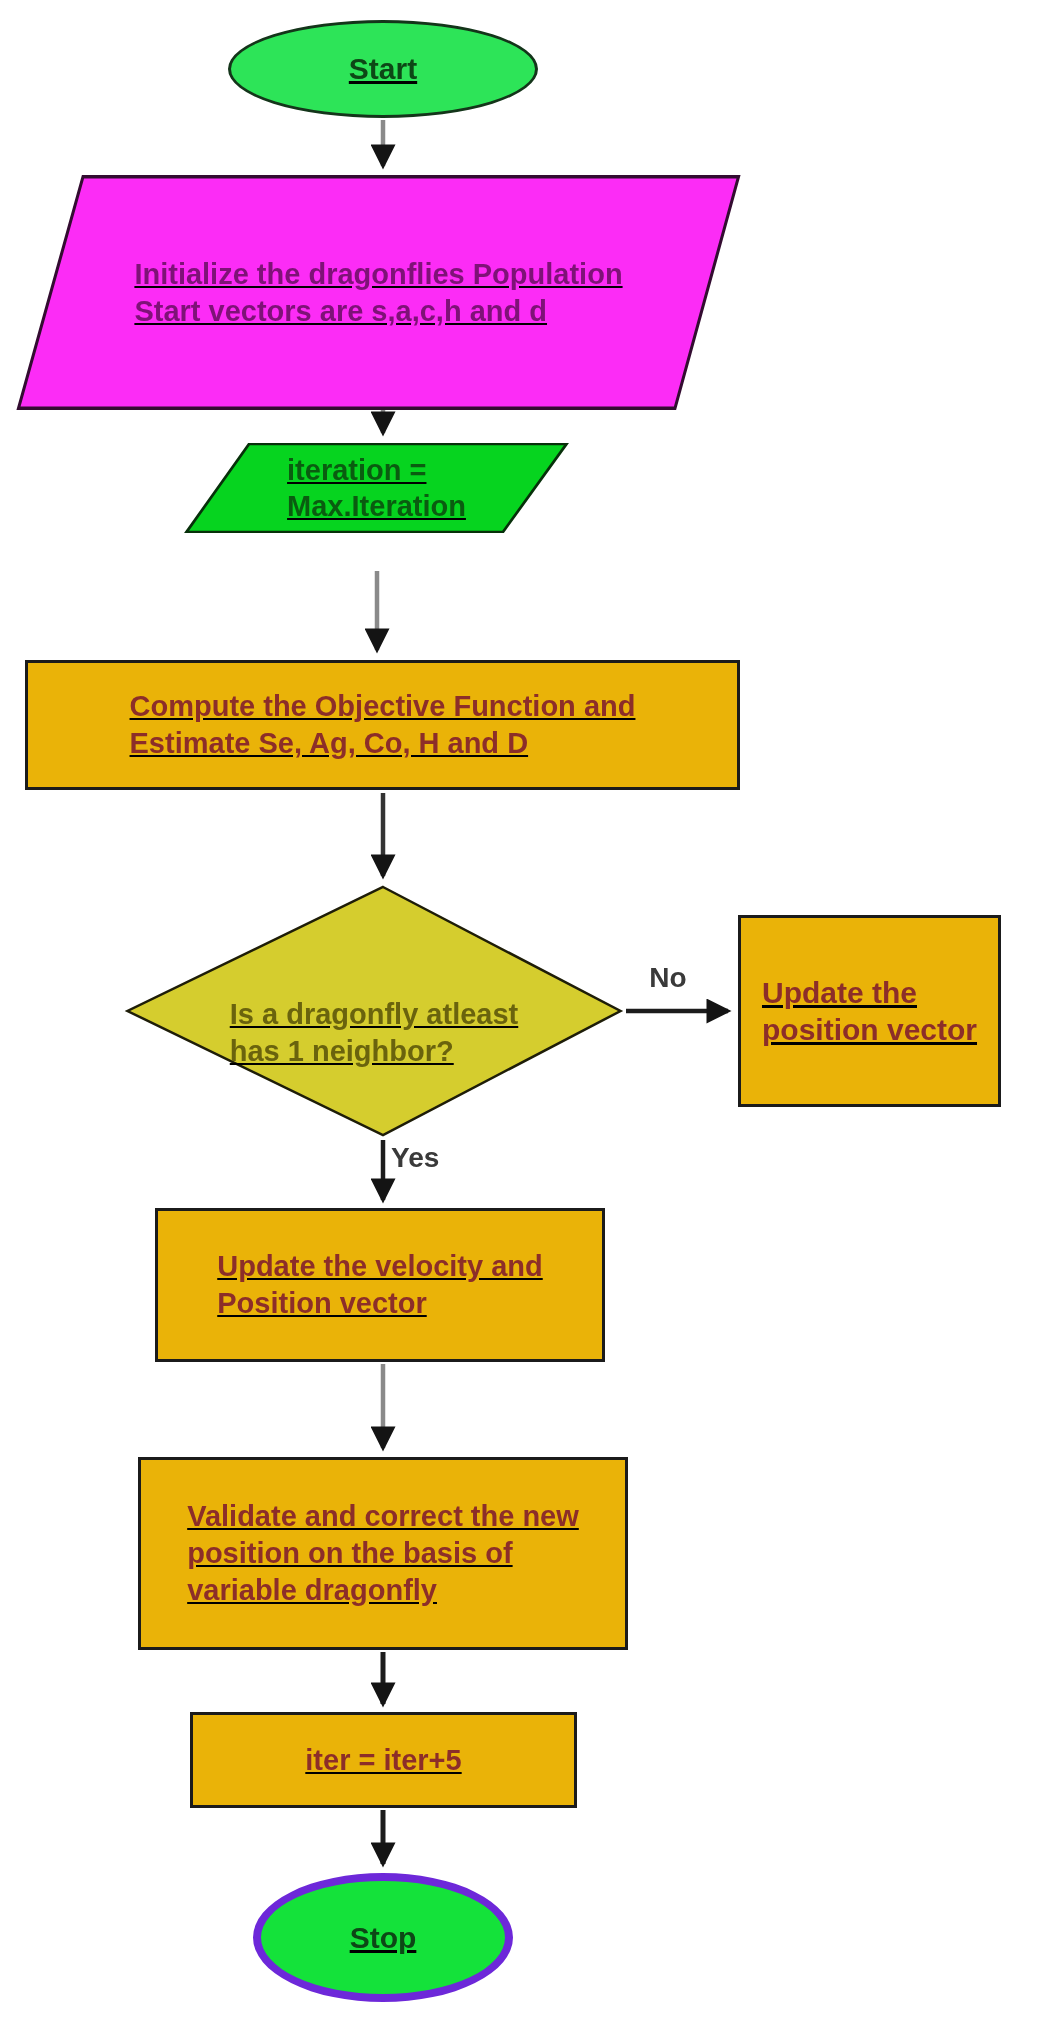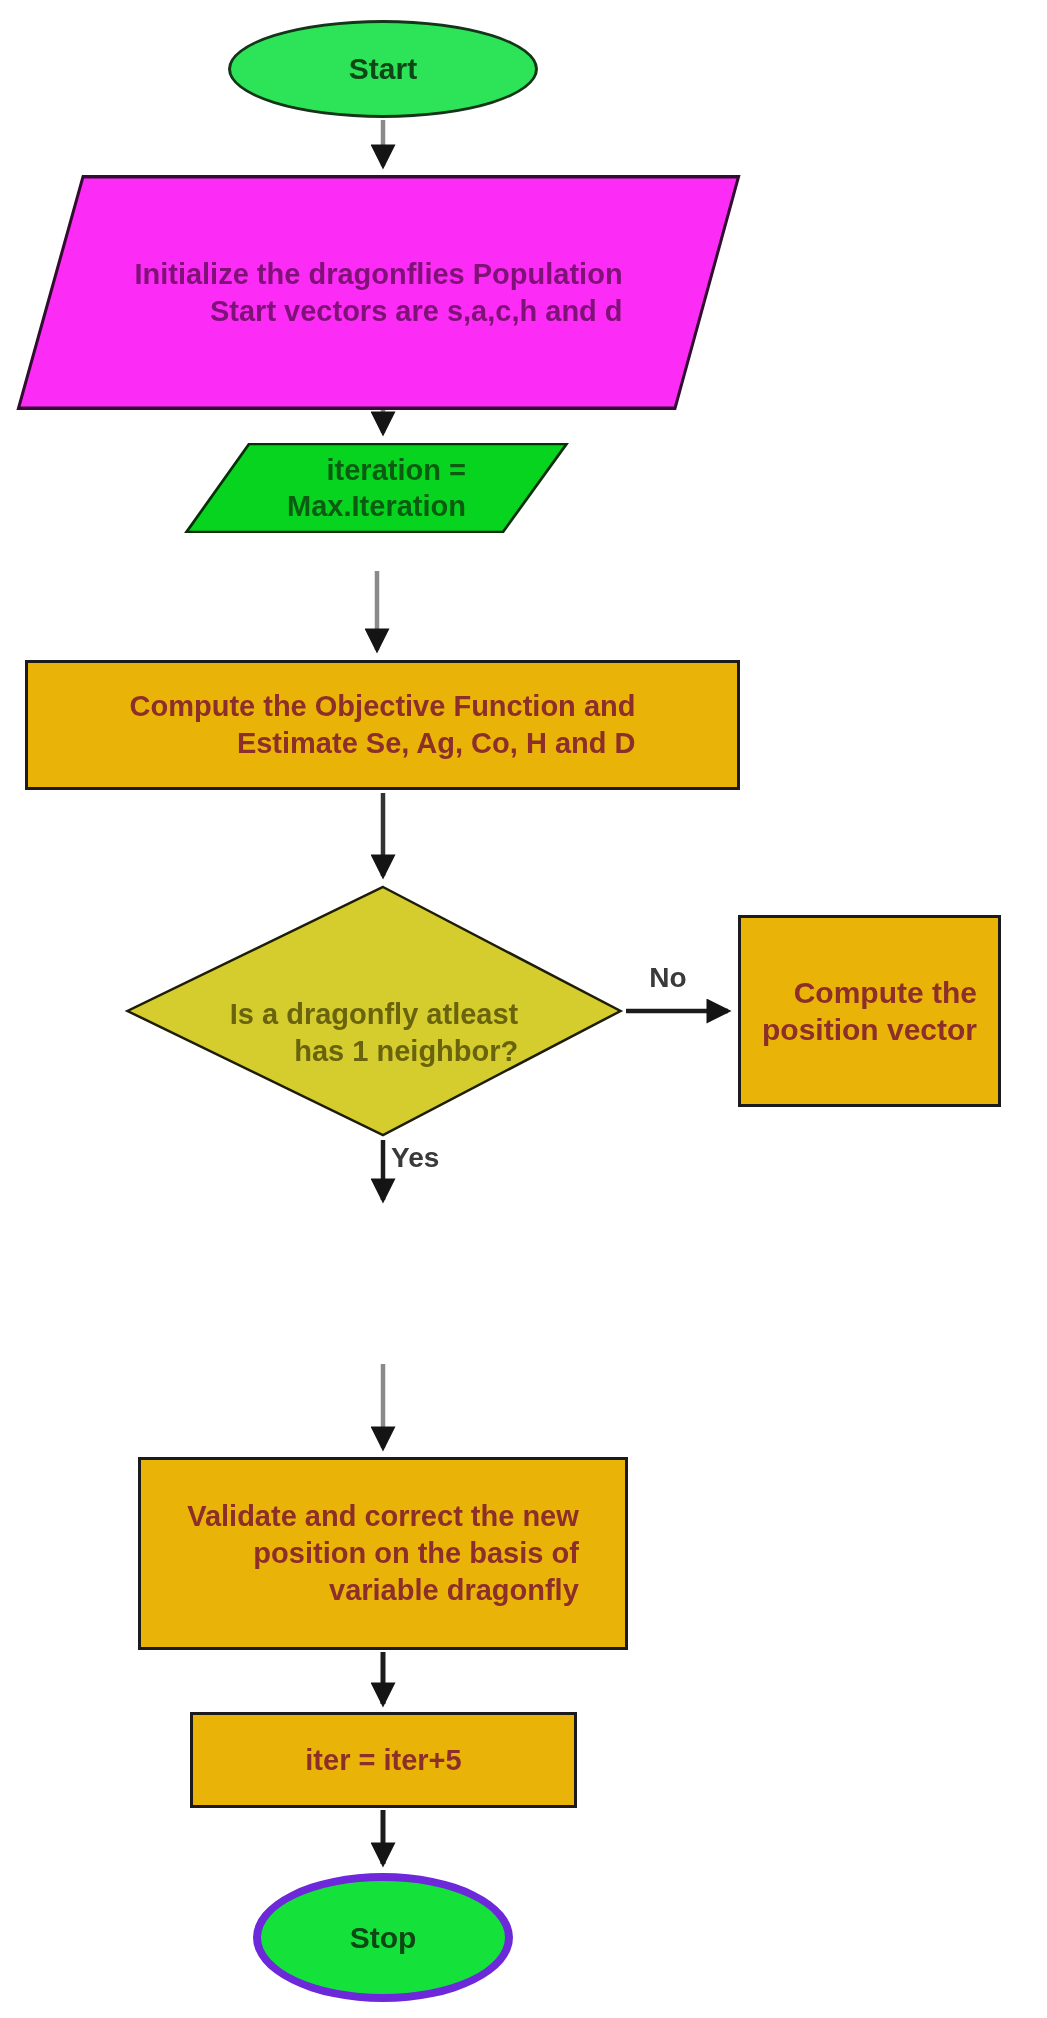--- a/index.html
+++ b/index.html
@@ -4,21 +4,21 @@
 <style>
   html,body{margin:0;padding:0;background:#ffffff;}
   .canvas{
     position:relative;
     width:1047px;height:2018px;
     background:#ffffff;
     font-family:"Liberation Sans", sans-serif;
     overflow:hidden;
   }
   .edges{position:absolute;left:0;top:0;width:1047px;height:2018px;pointer-events:none;}
-  .node{position:absolute;display:flex;align-items:center;justify-content:center;text-align:right;box-sizing:border-box;}
+  .node{position:absolute;display:flex;align-items:center;justify-content:center;text-align:left;box-sizing:border-box;text-decoration:underline;}
   .ellipse-node{border-radius:50%;}
   .start-node{background:#2de458;border:3px solid #14351a;}
   .stop-node{background:#14e23a;border:8px solid #6d28d9;}
   .ellipse-node .label{color:#0d4716;font-size:30px;font-weight:bold;}
   .rect-node{background:#eab308;border:3px solid #1b1b1b;}
   .rect-node .label{color:#8c2e29;font-size:29px;font-weight:bold;line-height:37px;}
   .poly-node{background:transparent;}
   .poly-node svg{position:absolute;left:0;top:0;width:100%;height:100%;overflow:visible;}
   .poly-node .label{position:relative;z-index:2;font-weight:bold;}
   .init-label{color:#7e1277;font-size:29px;line-height:37px;}
@@ -98,25 +98,31 @@
       <span>has 1 neighbor?</span>
     </div>
   </div>
 
   <div class="edge-label" style="left:638px;top:962px;width:60px;text-align:center;">No</div>
 
   <div class="edge-label" style="left:391px;top:1142px;">Yes</div>
 
   <div class="node rect-node" style="left:738px;top:915px;width:263px;height:192px;">
     <div class="label" style="font-size:30px;">
-      <span>Compute the</span>
+      <span>Update the</span>
       <span>position vector</span>
     </div>
   </div>
 
+  <div class="node rect-node" style="left:155px;top:1208px;width:450px;height:154px;">
+    <div class="label">
+      <span>Update the velocity and</span>
+      <span>Position vector</span>
+    </div>
+  </div>
 
   <div class="node rect-node" style="left:138px;top:1457px;width:490px;height:193px;">
     <div class="label">
       <span>Validate and correct the new</span>
       <span>position on the basis of</span>
       <span>variable dragonfly</span>
     </div>
   </div>
 
   <div class="node rect-node" style="left:190px;top:1712px;width:387px;height:96px;">

